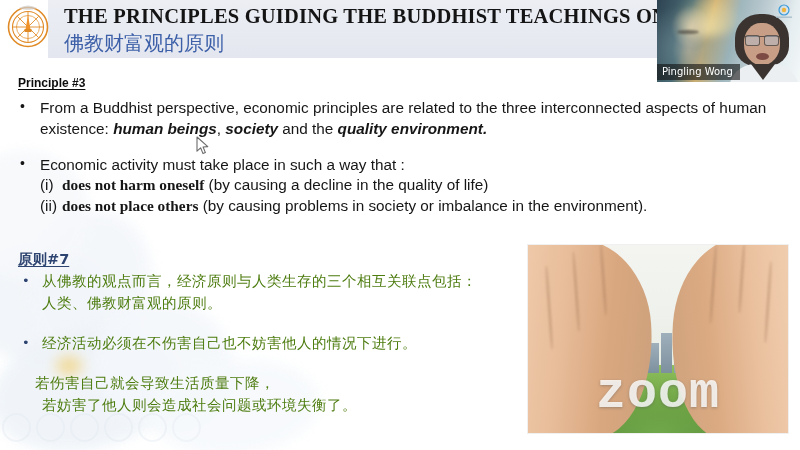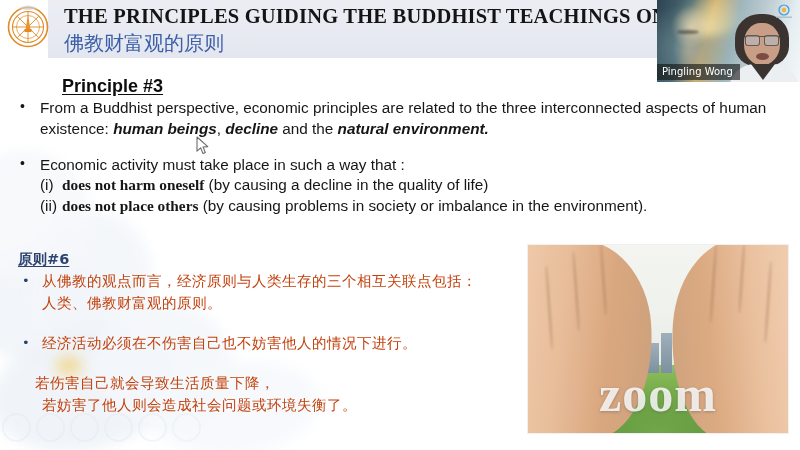--- a/index.html
+++ b/index.html
@@ -78,42 +78,42 @@
     position:absolute;left:0px;bottom:2px;
     background:rgba(20,20,20,.62);color:#fff;
     font-size:10px;padding:2px 7px 3px 5px;white-space:nowrap;
     font-family:"DejaVu Sans", sans-serif;
   }
 
   
   #content-en{position:absolute;left:0;top:70px;width:800px;}
   #principle-heading{
     position:absolute;left:18px;top:6px;
-    font-size:18px;font-weight:bold;color:#0d0d0d;
-    text-decoration:underline;text-underline-offset:2px;margin-left:44px;
+    font-size:12px;font-weight:bold;color:#0d0d0d;
+    text-decoration:underline;text-underline-offset:2px;
   }
   .en-bullet{position:absolute;font-size:15.3px;color:#161616;line-height:21px;}
   .en-dot{position:absolute;font-size:14px;color:#161616;}
   b.em{font-weight:bold;font-style:italic;text-align:right;}
   b.pl{font-weight:bold;font-style:normal;font-family:Liberation Serif, serif;}
 
   #en-p1{left:40px;top:27px;width:745px;}
   #en-dot1{left:20px;top:28px;}
   #en-p2{left:40px;top:84px;width:745px;}
   #en-dot2{left:20px;top:85px;}
   #en-sub1{position:absolute;left:40px;top:106px;width:745px;font-size:15.3px;color:#161616;}
   #en-sub2{position:absolute;left:40px;top:127px;width:745px;font-size:15.3px;color:#161616;}
   .roman{display:inline-block;width:22px;}
 
   
   #content-zh{position:absolute;left:0;top:250px;width:540px;
     font-family:"DejaVu Sans", sans-serif;color:#2d4470;}
   #zh-heading{position:absolute;left:18px;top:0px;font-size:14.5px;font-weight:bold;
     color:#2d4470;text-decoration:underline;text-underline-offset:2px;}
-  .zh-line{position:absolute;font-size:14.5px;color:#c2410c;letter-spacing:.5px;
+  .zh-line{position:absolute;font-size:14.5px;color:#4d7c0f;letter-spacing:.5px;
     white-space:nowrap;text-align:center;}
   .zh-dot{position:absolute;font-size:13px;color:#2d4470;}
   #zh-l1{left:42px;top:22px;}
   #zh-dot1{left:22px;top:23px;}
   #zh-l2{left:42px;top:44px;}
   #zh-l3{left:42px;top:84px;}
   #zh-dot2{left:22px;top:85px;}
   #zh-l4{left:35px;top:124px;}
   #zh-l5{left:42px;top:146px;}
 
@@ -141,21 +141,21 @@
     background:linear-gradient(100deg,#f0cdae 0%,#e8bd9a 34%,#d9a77f 64%,#caa07c 100%);
     border-radius:0 58% 52% 0/0 48% 60% 0;
     transform:rotate(-4deg);}
   #hand-right{right:-10px;top:-8px;width:126px;height:204px;
     background:linear-gradient(260deg,#f2d2b5 0%,#ebc2a0 34%,#dbaa82 66%,#ccA17d 100%);
     border-radius:58% 0 0 52%/48% 0 0 60%;
     transform:rotate(4deg);}
   .finger-sep{position:absolute;background:rgba(150,105,75,.30);border-radius:40%;filter:blur(1px);}
   #zoom-watermark{
     position:absolute;left:50%;transform:translateX(-50%);bottom:14px;
-    font-family:Liberation Serif, serif;
+    font-family:Liberation Mono, monospace;
     font-size:50px;font-weight:bold;letter-spacing:1px;
     color:rgba(255,255,255,.82);
     text-shadow:0 1px 3px rgba(90,90,90,.45);
     line-height:1;
   }
 
   
   #mouse-cursor{position:absolute;left:196px;top:136px;width:14px;height:20px;}
 </style>
 </head>
@@ -229,37 +229,37 @@
   </div>
 
   <div id="name-label">Pingling Wong</div>
 </div>
 
 <div id="content-en">
   <div id="principle-heading">Principle #3</div>
 
   <span class="en-dot" id="en-dot1">•</span>
   <div class="en-bullet" id="en-p1">
-    <span>From a Buddhist perspective, economic principles are related to the three interconnected aspects of human existence: </span><b class="em">human beings</b><span>, </span><b class="em">decline</b><span> and the </span><b class="em">natural environment.</b>
+    <span>From a Buddhist perspective, economic principles are related to the three interconnected aspects of human existence: </span><b class="em">human beings</b><span>, </span><b class="em">society</b><span> and the </span><b class="em">quality environment.</b>
   </div>
 
   <span class="en-dot" id="en-dot2">•</span>
   <div class="en-bullet" id="en-p2">Economic activity must take place in such a way that :</div>
 
   <div id="en-sub1">
     <span class="roman">(i)</span><b class="pl">does not harm oneself</b><span> (by causing a decline in the quality of life)</span>
   </div>
 
   <div id="en-sub2">
     <span class="roman">(ii)</span><b class="pl">does not place others</b><span> (by causing problems in society or imbalance in the environment).</span>
   </div>
 </div>
 
 <div id="content-zh">
-  <div id="zh-heading">原则#6</div>
+  <div id="zh-heading">原则#7</div>
 
   <span class="zh-dot" id="zh-dot1">•</span>
   <div class="zh-line" id="zh-l1">从佛教的观点而言，经济原则与人类生存的三个相互关联点包括：</div>
   <div class="zh-line" id="zh-l2">人类、佛教财富观的原则。</div>
 
   <span class="zh-dot" id="zh-dot2">•</span>
   <div class="zh-line" id="zh-l3">经济活动必须在不伤害自己也不妨害他人的情况下进行。</div>
 
   <div class="zh-line" id="zh-l4">若伤害自己就会导致生活质量下降，</div>
   <div class="zh-line" id="zh-l5">若妨害了他人则会造成社会问题或环境失衡了。</div>

